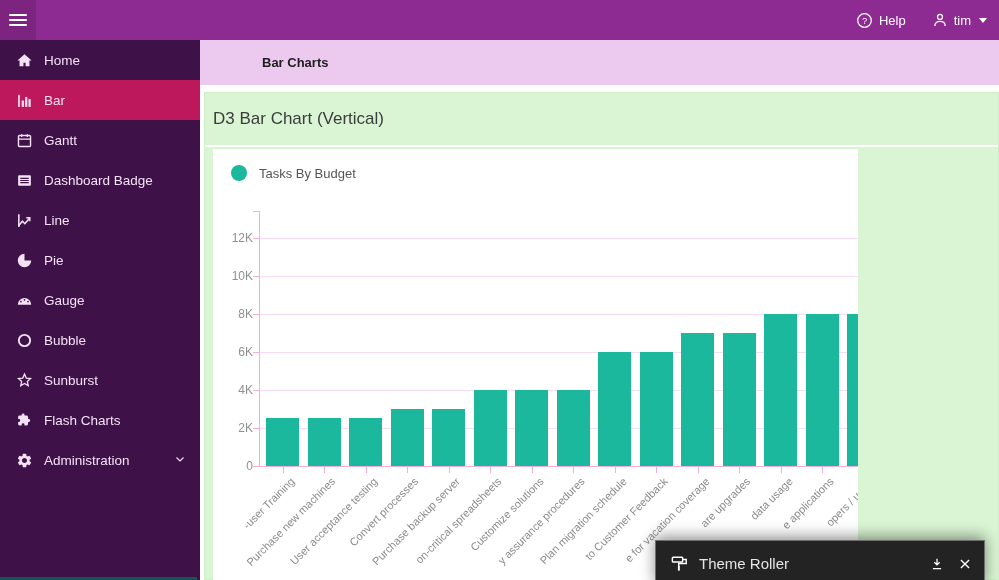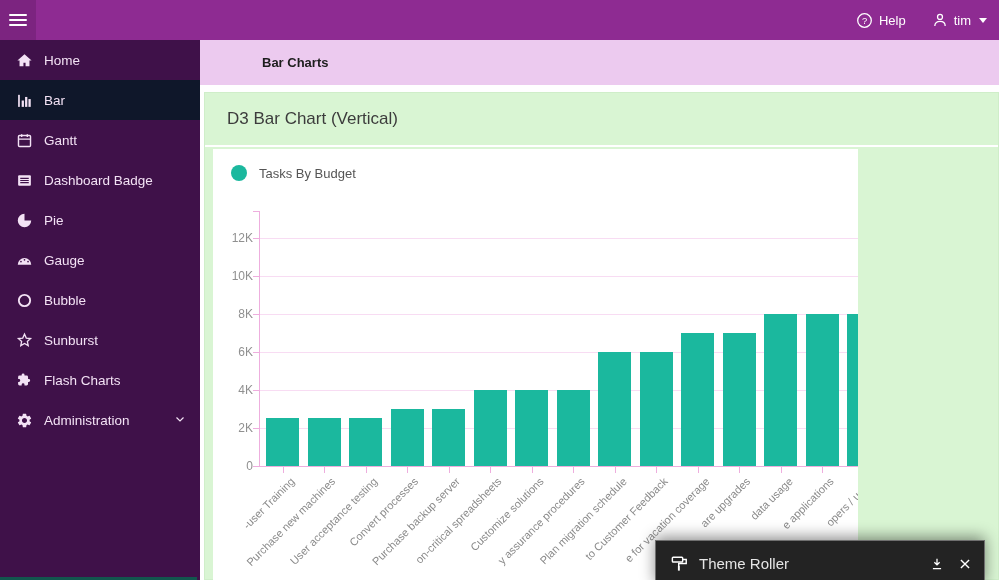--- a/index.html
+++ b/index.html
@@ -13,36 +13,36 @@
   .hamburger .bars { width:18px; }
   .hamburger .bars div { height:2.5px; background:#fff; margin:2.5px 0; border-radius:1px; }
   .app-title { position:absolute; left:56px; top:0; height:40px; line-height:40px; color:#fff; font-size:17px; }
   .topbar-right { position:absolute; right:12px; top:0; height:40px; display:flex; align-items:center; gap:26px; color:#fff; font-size:13px; }
   .tb-group { display:flex; align-items:center; gap:6px; cursor:pointer; }
   .caret-down { width:0; height:0; border-left:4.5px solid transparent; border-right:4.5px solid transparent; border-top:5.5px solid #fff; margin-left:2px; }
 
   
   .sidebar { position:absolute; left:0; top:40px; width:200px; height:540px; background:#3f1149; }
   .nav-item { height:40px; display:flex; align-items:center; color:#f3e2f5; font-size:13.5px; cursor:pointer; position:relative; }
-  .nav-item.selected { background:#0f172a; }
+  .nav-item.selected { background:#be185d; }
   .nav-item .ic { width:20px; margin-left:14px; display:flex; align-items:center; justify-content:center; }
   .nav-item .lbl { margin-left:10px; }
   .nav-item svg { width:17px; height:17px; }
   .nav-chevron { position:absolute; right:14px; }
   .nav-chevron svg { width:12px; height:12px; }
   .sidebar-bottom-strip { position:absolute; left:0; bottom:0; width:197px; height:3px; background:#12564e; }
 
   
   .content { position:absolute; left:200px; top:40px; width:799px; height:540px; background:#fff; }
   .breadcrumb { position:absolute; left:0; top:0; width:799px; height:45px; background:#eccaef; display:flex; align-items:center; }
   .breadcrumb .bc-title { margin-left:22px; font-size:13px; font-weight:bold; color:#1d1d1d;padding-left:40px; }
 
   .card { position:absolute; left:4px; top:52px; width:795px; height:488px; background:#d9f5d3; border:1px solid #cfeec9; }
   .card-header { height:54px; display:flex; align-items:center; border-bottom:2px solid #ffffff; }
-  .card-title { margin-left:22px; font-size:17px; color:#3c3c3c; }
+  .card-title { margin-left:8px; font-size:17px; color:#3c3c3c; }
   .card-body { position:absolute; left:8px; top:56px; width:645px; height:432px; background:#ffffff; overflow:hidden; }
 
   .legend { position:absolute; left:18px; top:16px; display:flex; align-items:center; gap:12px; }
   .legend-dot { width:16px; height:16px; border-radius:50%; }
   .legend-label { font-size:13px; color:#555; }
 
   .chart { position:absolute; left:0; top:0; width:778px; height:432px; }
   .gridline { position:absolute; height:1px; }
   .axis-line { position:absolute; }
   .tickmark { position:absolute; }
@@ -124,20 +124,30 @@
       <span class="lbl">Gantt</span>
     </div>
     <div class="nav-item">
       <span class="ic">
           <svg viewBox="0 0 24 24">
             <rect x="3" y="4.5" width="18" height="15" rx="1.5" fill="currentColor"></rect>
             <path d="M6 9 h12 M6 12 h12 M6 15 h12" stroke="#3f1149" stroke-width="1.6"></path>
           </svg>
         </span>
       <span class="lbl">Dashboard Badge</span>
+    </div>
+    <div class="nav-item">
+      <span class="ic">
+          <svg viewBox="0 0 24 24" fill="none" stroke="currentColor" stroke-width="2.2">
+            <path d="M4 3 V21"></path>
+            <path d="M4 19 l5-6 3.5 3.5 L19 9"></path>
+            <path d="M14.5 8 H19.5 V13" stroke-width="2"></path>
+          </svg>
+        </span>
+      <span class="lbl">Line</span>
     </div>
     <div class="nav-item">
       <span class="ic">
           <svg viewBox="0 0 24 24" fill="currentColor">
             <path d="M12 12 V2.5 A9.5 9.5 0 1 0 21.5 12 Z"></path>
           </svg>
         </span>
       <span class="lbl">Pie</span>
     </div>
     <div class="nav-item">

